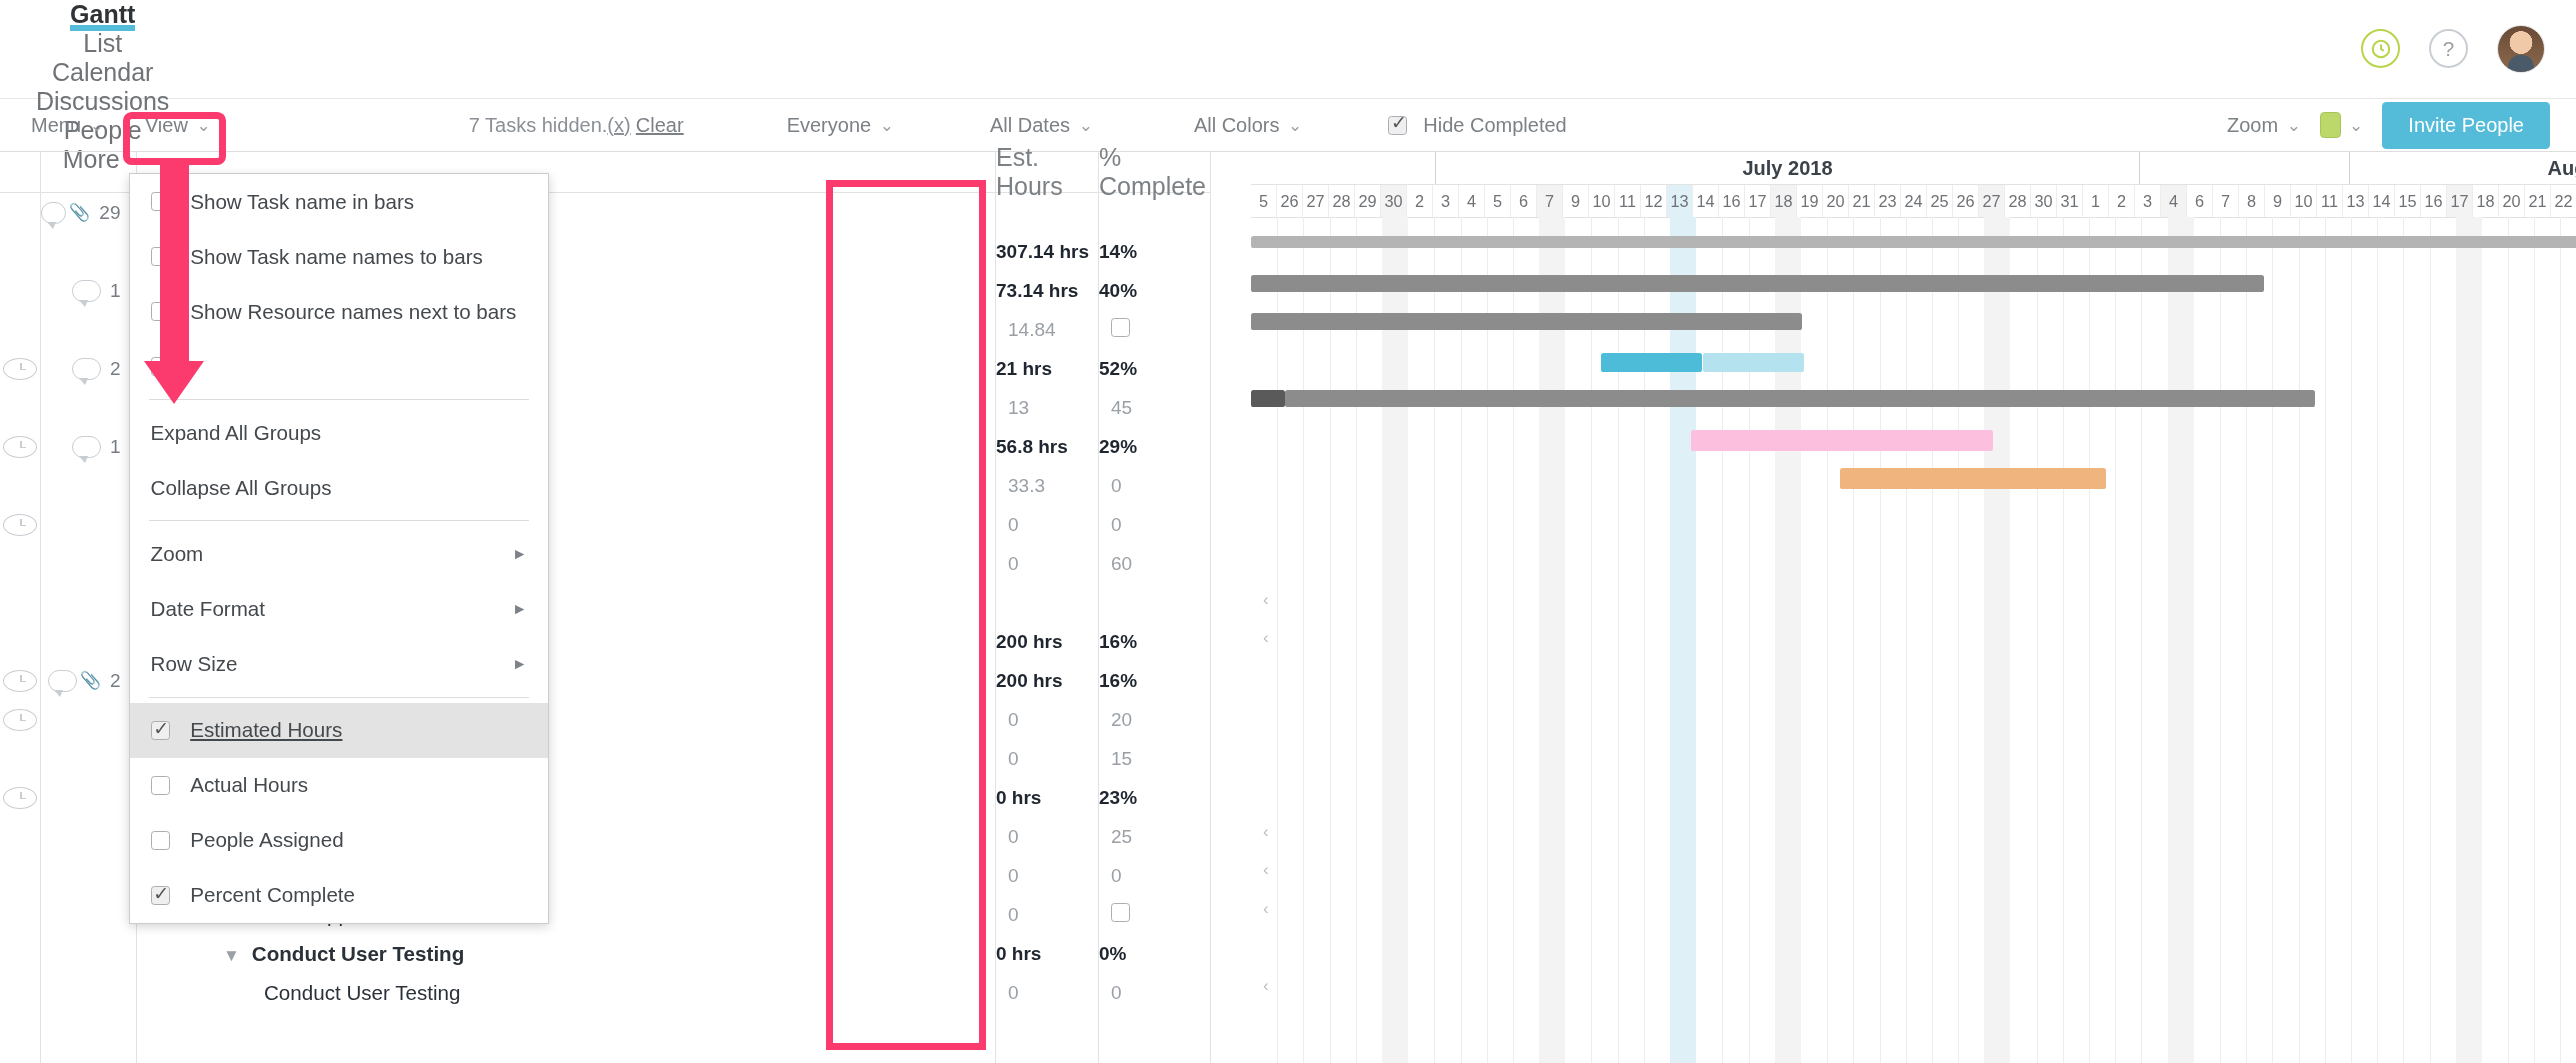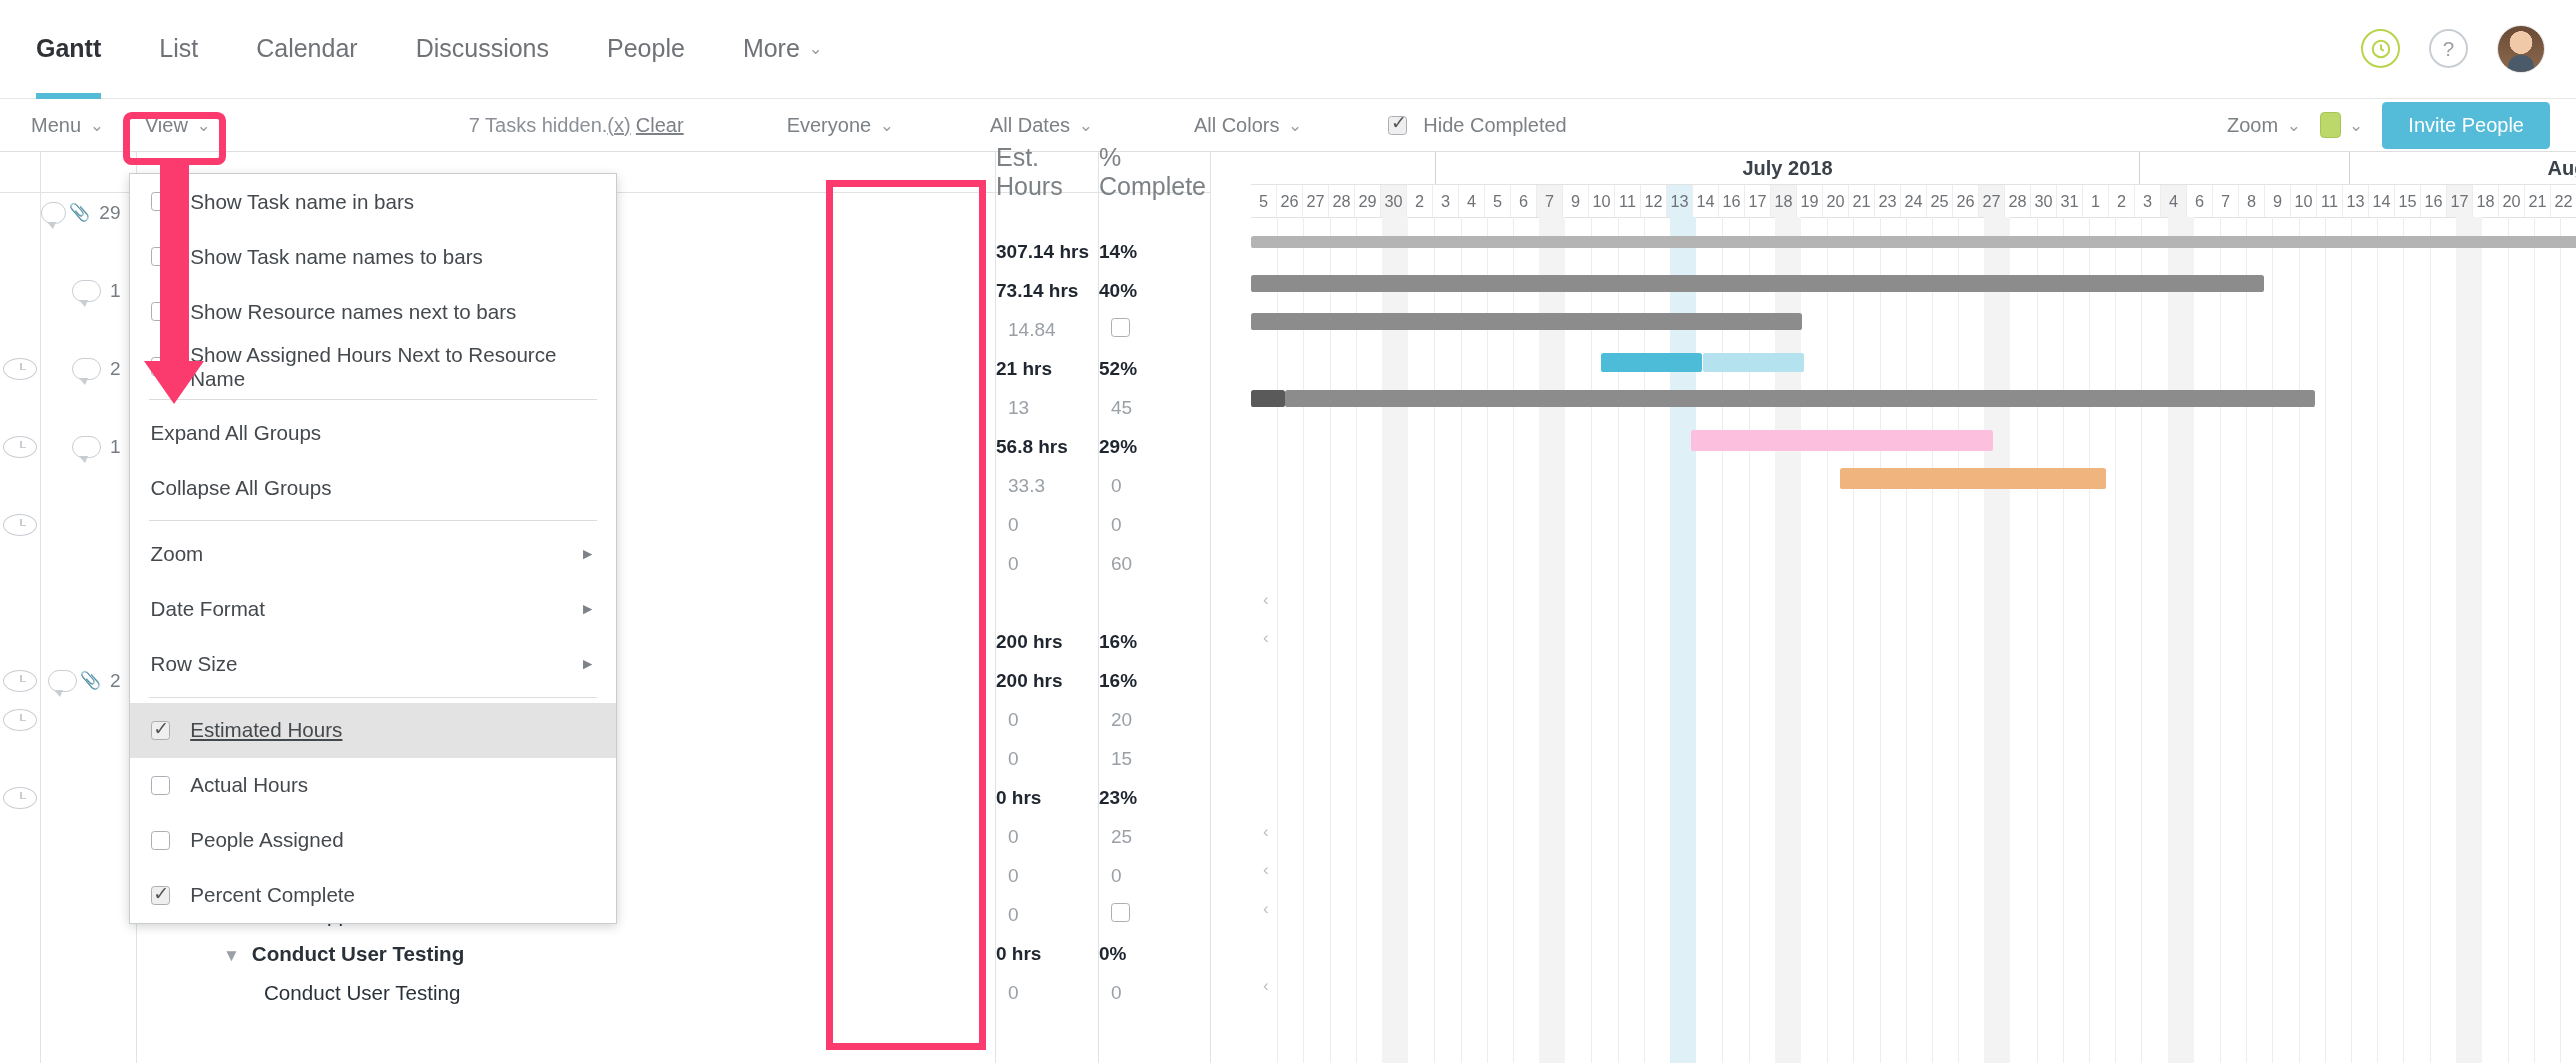--- a/index.html
+++ b/index.html
@@ -16,22 +16,24 @@
   
   #topnav {
     height: 99px;
     border-bottom: 1.7px solid #e6e6e6;
     display: flex;
     align-items: flex-start;
     position: relative;
   }
   #topnav .tabs {
     display: flex;
+    align-items: center;
     height: 74px;
     padding-left: 36px;
+    flex-direction: column;
   }
   #topnav .tab {
     font-size: 25px;
     color: #6f7276;
     margin-right: 58px;
     position: relative;
     height: 97px;
     display: flex;
     align-items: center;
     cursor: pointer;
@@ -171,21 +173,21 @@
   .vline { position:absolute; top:0; bottom:0; width:0.9px; background:#ededed; }
   .vband { position:absolute; top:0; bottom:0; background:#f3f3f3; }
   .vtoday { position:absolute; top:0; bottom:0; background:#dff0f7; }
   .bar { position:absolute; height:17px; border-radius:2.6px; }
   .tri-left {
     position:absolute; font-size:17px; color:#b9bec4;
   }
 
   
   #viewmenu {
-    position:absolute; left:129px; top:173px; width:488px;
+    position:absolute; left:129px; top:173px; width:420px;
     background:#fff; border:0.9px solid #c8cdd2;
     box-shadow:0 2.6px 10.3px rgba(0,0,0,.18);
     z-index:40;
   }
   .mi {
     display:flex; align-items:center; height:55px;
     padding:0 20.6px; font-size:20.6px; color:#44494e; cursor:pointer;
     position:relative;
   }
   .mi .chk { margin-right:20.6px; }
@@ -704,21 +706,20 @@
     <div class="mi">
       <span class="chk"></span>
       <span class="lbl">Show Task name names to bars</span>
     </div>
     <div class="mi">
       <span class="chk"></span>
       <span class="lbl">Show Resource names next to bars</span>
     </div>
     <div class="mi">
       <span class="chk"></span>
-      <span class="lbl">Show Assigned Hours Next to Resource Name</span>
     </div>
     <div class="msep"></div>
     <div class="mi">
       <span style="display: inline-block; width: 0px;"></span>
       <span class="lbl">Expand All Groups</span>
     </div>
     <div class="mi">
       <span style="display: inline-block; width: 0px;"></span>
       <span class="lbl">Collapse All Groups</span>
     </div>

